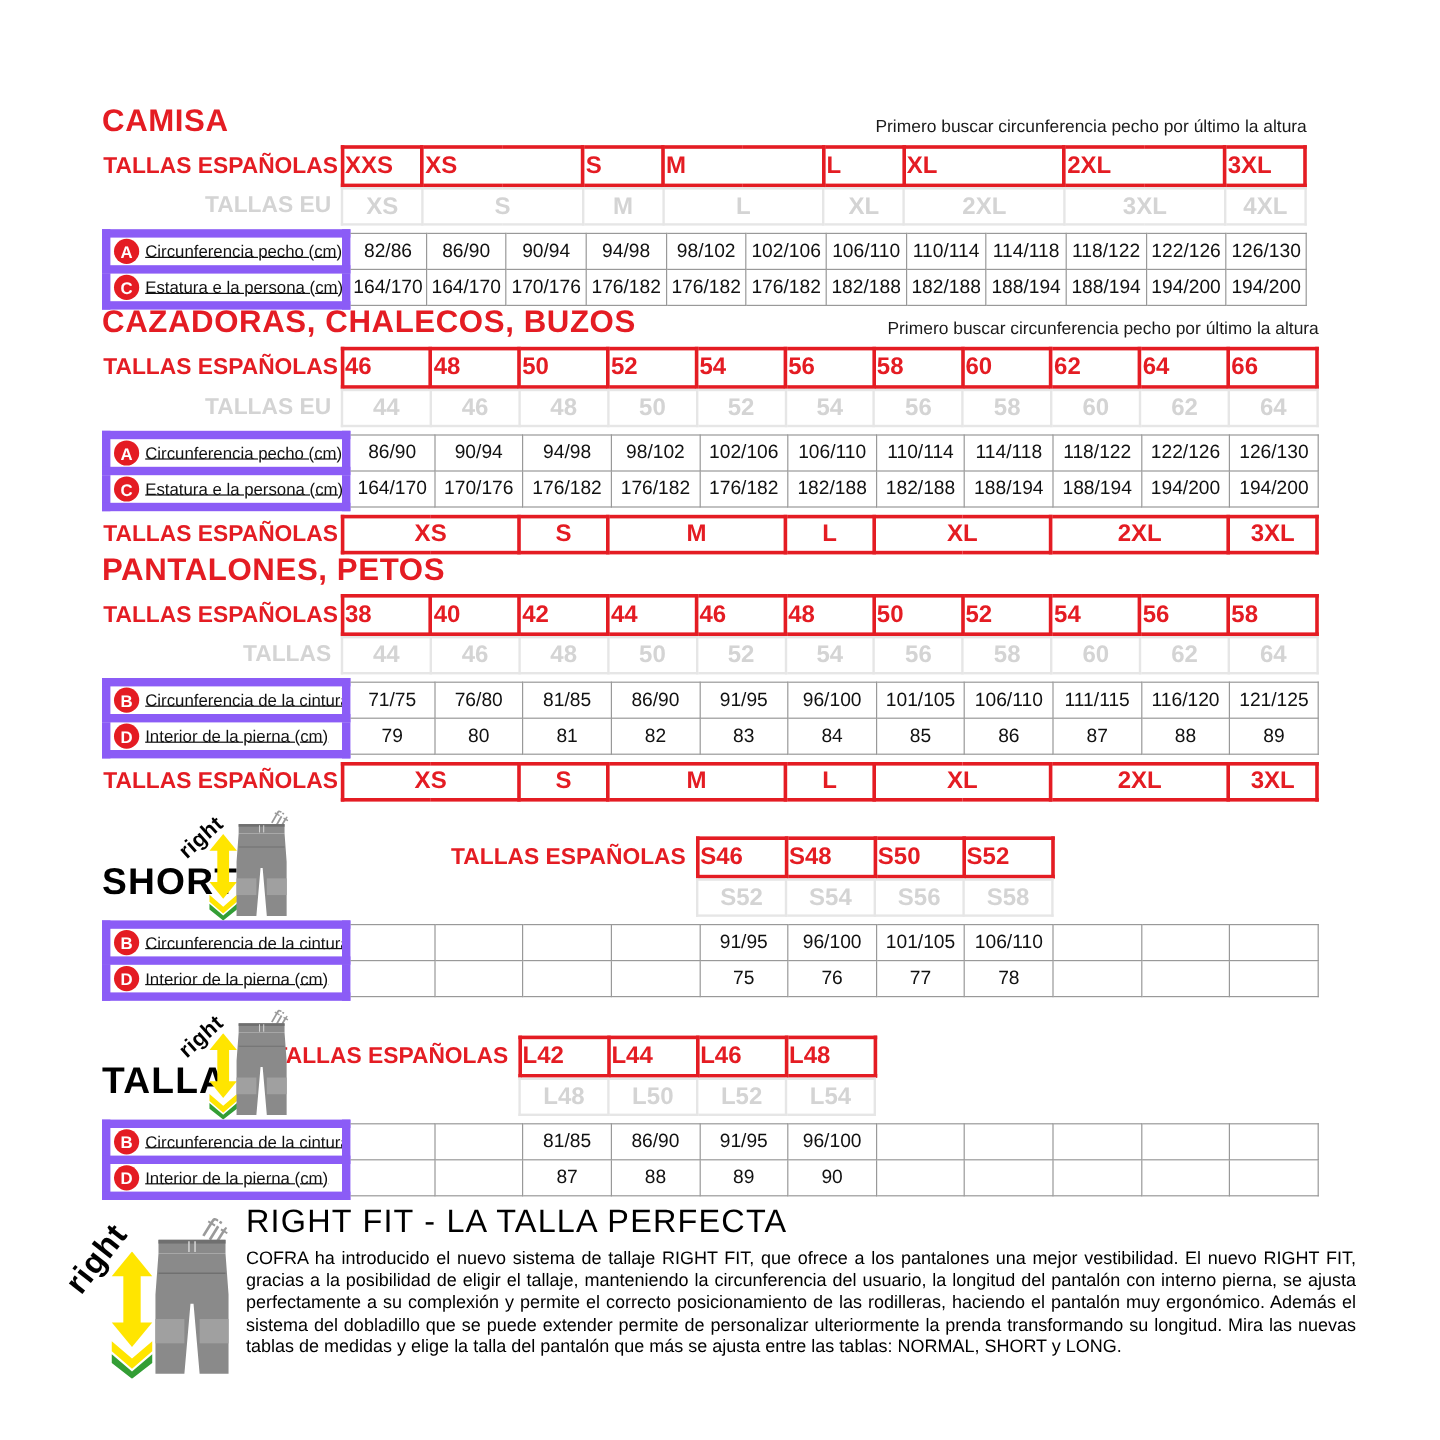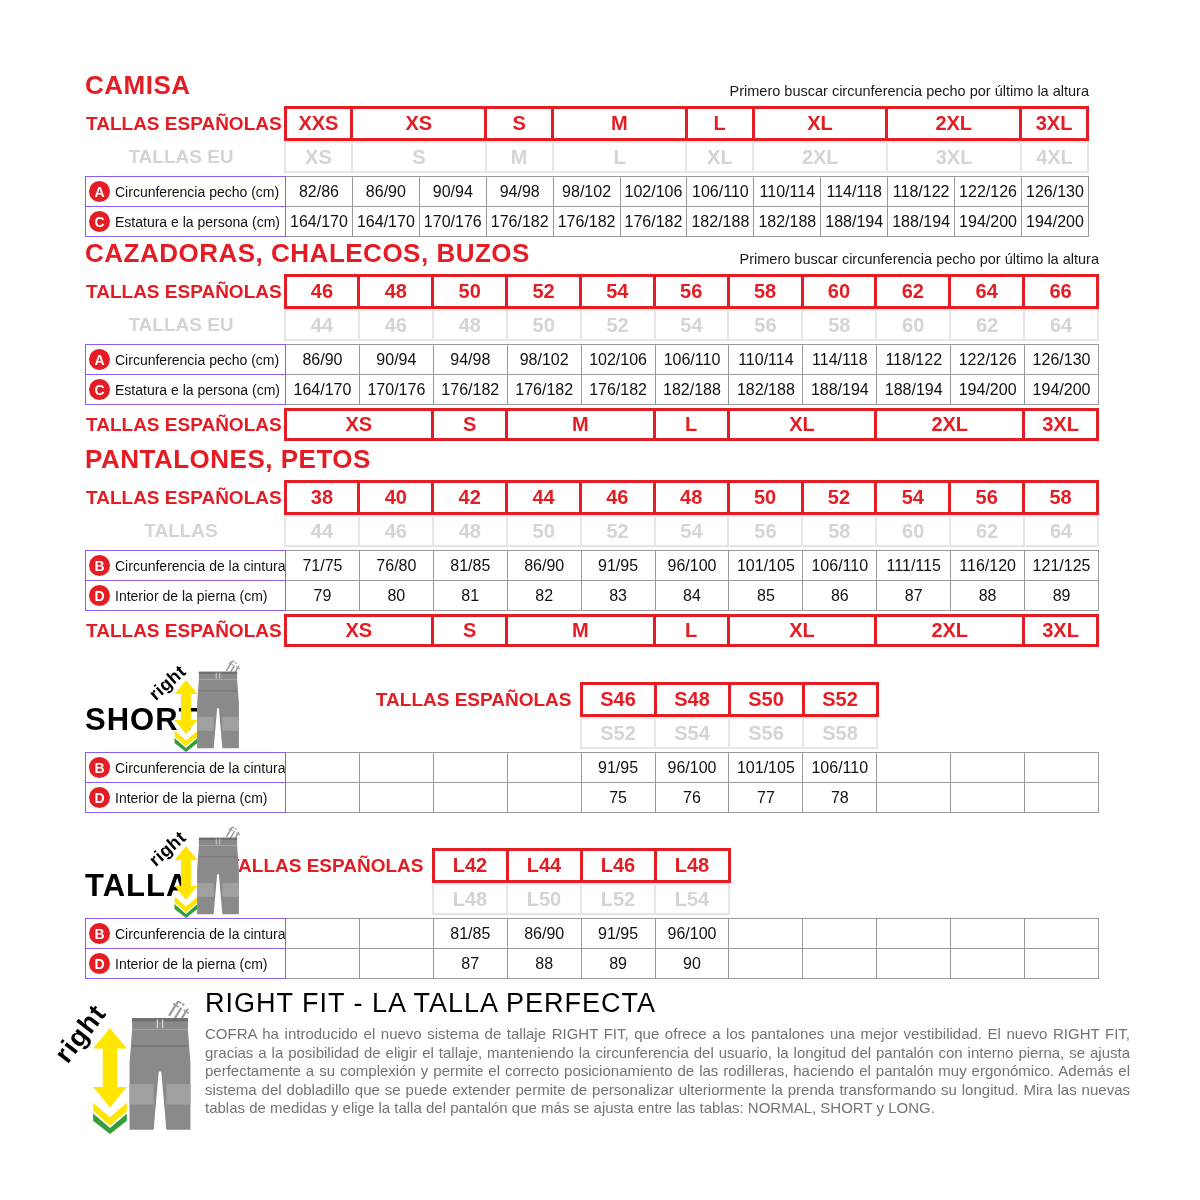--- a/index.html
+++ b/index.html
@@ -1,19 +1,19 @@
 <!DOCTYPE html>
 <html style="--red: #e41c23; --gray: #d4d4d4; --yellow: #ffe500; --green: #339e35;"><head>
 <meta charset="utf-8">
 <style>
   html,body { margin:0; padding:0; background:#fff; }
   body { font-family:"Liberation Sans", sans-serif; color:#111; }
   .page { position:relative; width:1200px; height:1200px; background:#fff; overflow:hidden; }
 
-  .section { position:absolute; left:85px; }
+  .section { position:absolute; left:85px;margin-top:15px; }
   #sec-camisa     { top:70px; }
   #sec-cazadoras  { top:238px; }
   #sec-pantalones { top:444px; }
   #sec-short      { top:660px; }
   #sec-long       { top:826px; }
   #sec-rightfit   { top:988px; }
 
   .title-row { display:flex; justify-content:space-between; align-items:flex-end; margin-bottom:5px; }
   #sec-camisa .title-row { width:1004px; }
   #sec-cazadoras .title-row, #sec-pantalones .title-row { width:1014px;text-align:center; }
@@ -21,28 +21,28 @@
   .sec-note  { font-size:14.5px; color:#1a1a1a; padding-bottom:2px; }
 
   .tbl { border-collapse:collapse; table-layout:fixed; }
   #camisa-table .tbl { width:1004px; }
   #cazadoras-table .tbl, #pantalones-table .tbl, #short-table .tbl, #long-table .tbl { width:1014px; }
   .col-label { width:200px; }
   .grid-tbl, .letters-tbl { margin-top:3px; }
 
   .hdr-label { border:none; text-align:right; padding-right:8px; white-space:nowrap; overflow:visible; }
   .red-label { color:var(--red); font-size:19px; font-weight:700; }
-  .eu-label  { color:var(--gray); font-size:19px; font-weight:700; text-align:center; padding-left:1px; }
+  .eu-label  { color:var(--gray); font-size:19px; font-weight:700; text-align:right; padding-left:1px; }
   .blank { border:none; }
 
-  .es-cell { border:3px solid var(--red); color:var(--red); font-size:20px; font-weight:700; text-align:center; height:27px; background:#fff; }
+  .es-cell { border:3px solid var(--red); color:var(--red); font-size:20px; font-weight:700; height:27px; background:#fff; }
   .eu-cell { border:2px solid #e6e6e6; color:var(--gray); font-size:20px; font-weight:700; text-align:center; height:26px; }
   .letter-cell { border:3px solid var(--red); color:var(--red); font-size:20px; font-weight:700; text-align:center; height:25px; }
   .val { border:1px solid #999; font-size:16px; text-align:center; height:27px; color:#111; }
-  .row-label { border:1px solid #8b5cf6; font-size:14px; padding-left:3px; white-space:nowrap; overflow:hidden; }
+  .row-label { border:7px solid #8b5cf6; font-size:14px; padding-left:3px; white-space:nowrap; overflow:hidden;text-decoration:underline; }
   .badge { background:var(--red); color:#fff; border-radius:50%; width:21px; height:21px; display:inline-flex; align-items:center; justify-content:center; font-weight:700; font-size:14px; margin-right:5px; vertical-align:middle; }
   .row-label-text { vertical-align:middle; }
 
   .side-title { position:absolute; left:0; top:42px; font-size:31px; font-weight:700; letter-spacing:1px; color:#000; }
   #sec-short .table-stack, #sec-long .table-stack { padding-top:22px; }
 
   
   .rf-logo { position:absolute; z-index:2; }
   .logo-sm { width:100px; height:100px; left:80px; top:-4px; }
   .rf-right { position:absolute; font-weight:700; color:#000; transform-origin:left bottom; }
@@ -57,21 +57,21 @@
   .logo-lg .rf-arrow { position:absolute; left:8px;  top:38px; width:38px; height:106px; }
   .logo-lg .rf-pants { position:absolute; left:44px; top:24px; width:66px; height:120px; }
   .arr-y { fill:var(--yellow); }
   .arr-g { fill:var(--green); }
   .pants-main { fill:#8a8a8a; }
   .pants-dark { fill:#6f6f6f; }
   .pants-lite { fill:#a0a0a0; }
 
   .rf-content { margin-left:120px; width:925px; }
   .rf-heading { margin:0 0 6px 0; font-size:27px; font-weight:400; letter-spacing:1px; color:#000; }
-  .rf-paragraph { margin:0; font-size:15px; line-height:18.5px; text-align:justify; color:#737373; }
+  .rf-paragraph { margin:0; font-size:15px; line-height:18.5px; text-align:justify; color:#000000; }
 </style>
 </head>
 <body>
 
 <div class="page">
 
   <div class="section" id="sec-camisa">
     <div class="title-row">
       <div class="sec-title">CAMISA</div>
       <div class="sec-note">Primero buscar circunferencia pecho por último la altura</div>

